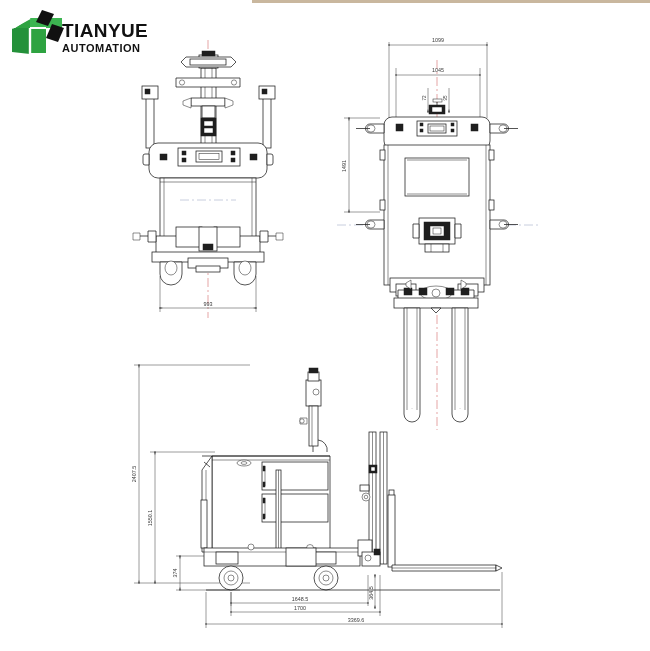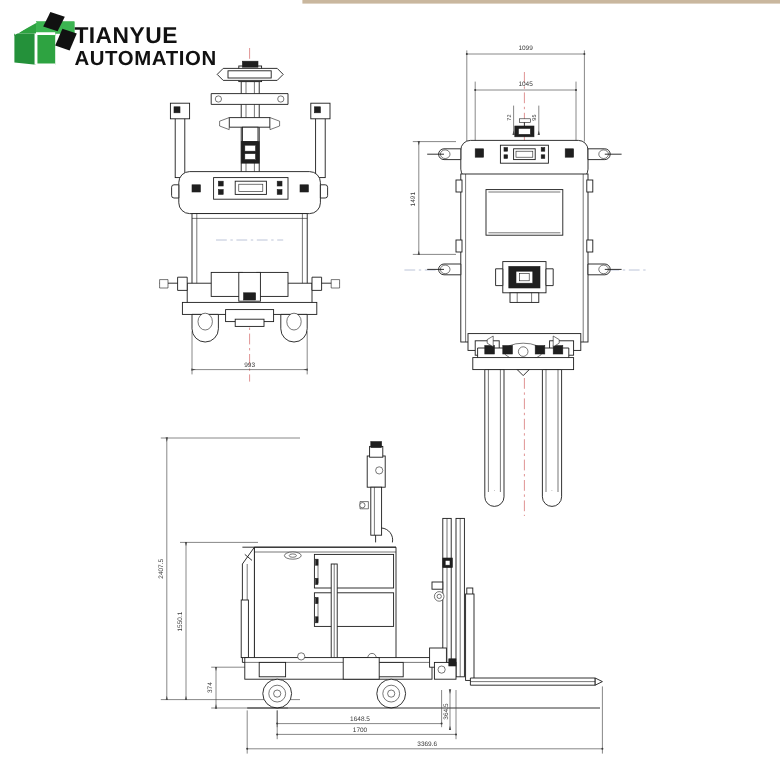--- a/index.html
+++ b/index.html
@@ -11,21 +11,21 @@
   
   .top-rule{position:absolute;left:252px;top:0px;width:1102px;height:3px;
             background:#c9b79e;}
 
   
   .logo{position:absolute;left:10px;top:8px;width:178px;height:52px;}
   .logo-mark{position:absolute;left:0;top:2px;width:56px;height:48px;}
   .logo-text{position:absolute;left:52px;top:3px;width:130px;margin-top:10px;}
   .logo-name{font-size:19px;font-weight:bold;letter-spacing:.4px;line-height:19px;
              color:#111;}
-  .logo-sub{font-size:17px;font-weight:bold;letter-spacing:.5px;line-height:15px;
+  .logo-sub{font-size:11px;font-weight:bold;letter-spacing:.5px;line-height:15px;
             color:#111;margin-top:1px;}
 
   
   .sheet{position:absolute;left:0;top:0;width:650px;height:651px;}
   .sheet svg{display:block;}
 
   
 </style>
 </head>
 <body>

